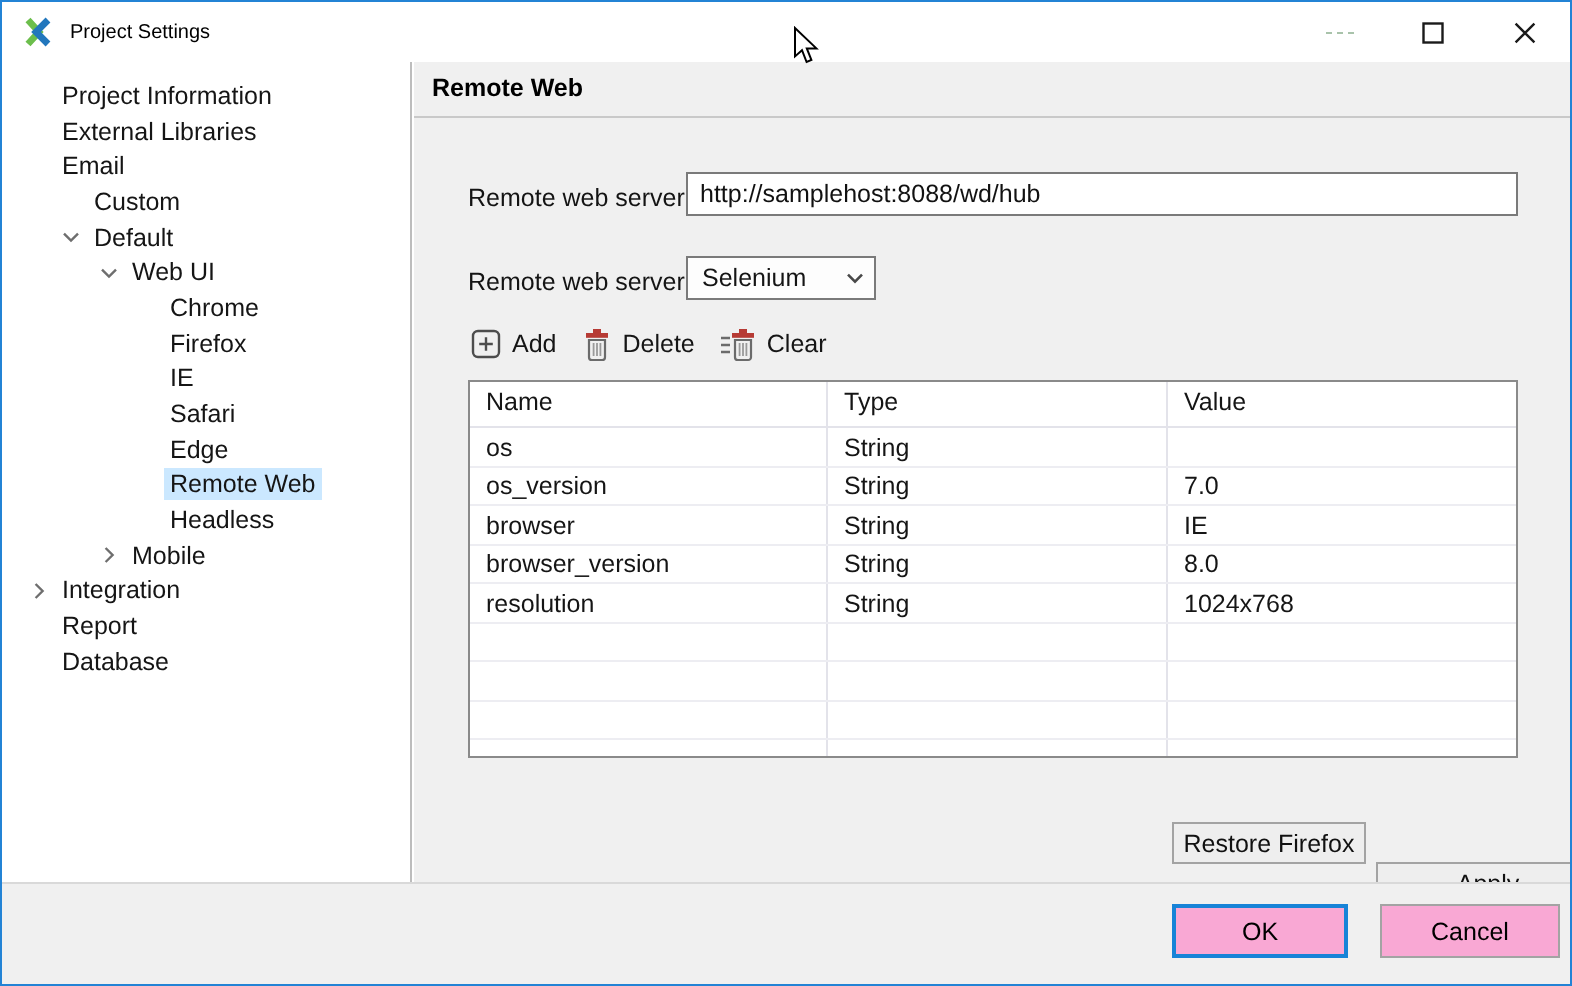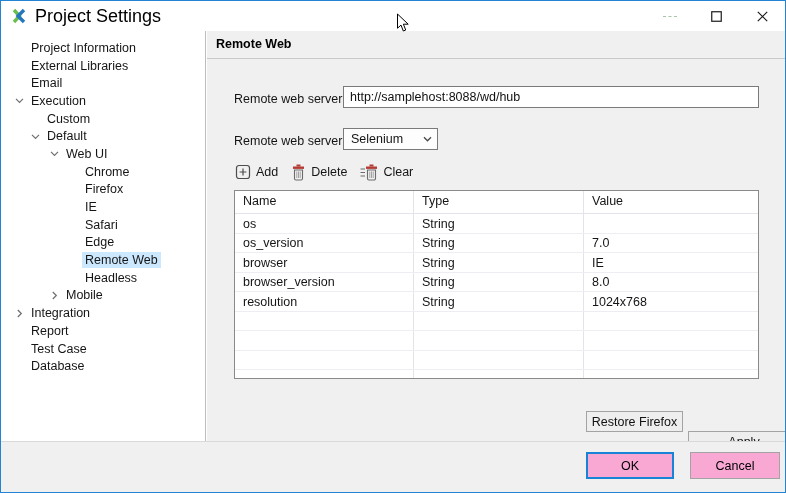--- a/index.html
+++ b/index.html
@@ -4,21 +4,21 @@
 <style>
   html,body{margin:0;padding:0;background:#ffffff;}
   .window{
     position:relative;width:786px;height:493px;box-sizing:border-box;
     border:1px solid #2383d5;background:#ffffff;overflow:hidden;
     font-family:"Liberation Sans",sans-serif;font-size:12.5px;color:#151515;
   }
   
   .titlebar{position:absolute;top:0;left:0;right:0;height:30px;background:#fff;display:flex;align-items:center;}
   .app-icon{margin-left:10px;width:16px;height:16px;flex:0 0 auto;}
-  .win-title{margin-left:8px;font-size:18px;color:#000;}
+  .win-title{margin-left:8px;font-size:10px;color:#000;}
   .win-controls{position:absolute;right:0;top:0;height:30px;display:flex;}
   .win-btn{width:46px;height:30px;display:flex;align-items:center;justify-content:center;}
   .min-glyph{width:14px;border-top:1.5px dashed #a9c3ab;}
   
   .sidebar{position:absolute;top:30px;left:0;width:205px;height:410px;background:#fff;
     border-right:1px solid #bdbdbd;box-sizing:border-box;padding-top:8px;overflow:hidden;}
   .tree-item{height:17.7px;display:flex;align-items:center;cursor:default;}
   .tw{width:17px;flex:0 0 17px;display:flex;align-items:center;justify-content:center;}
   .l0{padding-left:10px;} .l1{padding-left:26px;} .l2{padding-left:45px;} .l3{padding-left:64px;}
   .tree-label{padding:1px 3px;white-space:nowrap;}
@@ -95,99 +95,87 @@
         <span class="tree-label">Project Information</span>
       </div>
     <div class="tree-item l0">
         <span class="tw"></span>
         <span class="tree-label">External Libraries</span>
       </div>
     <div class="tree-item l0">
         <span class="tw"></span>
         <span class="tree-label">Email</span>
       </div>
-    <div class="tree-item l0">
+    <div class="tree-item l1">
+        <span class="tw"></span>
+        <span class="tree-label">Custom</span>
+      </div>
+    <div class="tree-item l1">
         <span class="tw">
           <svg width="9" height="9" viewBox="0 0 9 9">
             <polyline points="1,2.8 4.5,6.3 8,2.8" fill="none" stroke="#6e6e6e" stroke-width="1.2"></polyline>
           </svg>
         </span>
-        <span class="tree-label">Execution</span>
-      </div>
-    <div class="tree-item l1">
-        <span class="tw"></span>
-        <span class="tree-label">Custom</span>
-      </div>
-    <div class="tree-item l1">
+        <span class="tree-label">Default</span>
+      </div>
+    <div class="tree-item l2">
         <span class="tw">
           <svg width="9" height="9" viewBox="0 0 9 9">
             <polyline points="1,2.8 4.5,6.3 8,2.8" fill="none" stroke="#6e6e6e" stroke-width="1.2"></polyline>
           </svg>
         </span>
-        <span class="tree-label">Default</span>
+        <span class="tree-label">Web UI</span>
+      </div>
+    <div class="tree-item l3">
+        <span class="tw"></span>
+        <span class="tree-label">Chrome</span>
+      </div>
+    <div class="tree-item l3">
+        <span class="tw"></span>
+        <span class="tree-label">Firefox</span>
+      </div>
+    <div class="tree-item l3">
+        <span class="tw"></span>
+        <span class="tree-label">IE</span>
+      </div>
+    <div class="tree-item l3">
+        <span class="tw"></span>
+        <span class="tree-label">Safari</span>
+      </div>
+    <div class="tree-item l3">
+        <span class="tw"></span>
+        <span class="tree-label">Edge</span>
+      </div>
+    <div class="tree-item l3 selected">
+        <span class="tw"></span>
+        <span class="tree-label">Remote Web</span>
+      </div>
+    <div class="tree-item l3">
+        <span class="tw"></span>
+        <span class="tree-label">Headless</span>
       </div>
     <div class="tree-item l2">
         <span class="tw">
           <svg width="9" height="9" viewBox="0 0 9 9">
-            <polyline points="1,2.8 4.5,6.3 8,2.8" fill="none" stroke="#6e6e6e" stroke-width="1.2"></polyline>
-          </svg>
-        </span>
-        <span class="tree-label">Web UI</span>
-      </div>
-    <div class="tree-item l3">
-        <span class="tw"></span>
-        <span class="tree-label">Chrome</span>
-      </div>
-    <div class="tree-item l3">
-        <span class="tw"></span>
-        <span class="tree-label">Firefox</span>
-      </div>
-    <div class="tree-item l3">
-        <span class="tw"></span>
-        <span class="tree-label">IE</span>
-      </div>
-    <div class="tree-item l3">
-        <span class="tw"></span>
-        <span class="tree-label">Safari</span>
-      </div>
-    <div class="tree-item l3">
-        <span class="tw"></span>
-        <span class="tree-label">Edge</span>
-      </div>
-    <div class="tree-item l3 selected">
-        <span class="tw"></span>
-        <span class="tree-label">Remote Web</span>
-      </div>
-    <div class="tree-item l3">
-        <span class="tw"></span>
-        <span class="tree-label">Headless</span>
-      </div>
-    <div class="tree-item l2">
-        <span class="tw">
-          <svg width="9" height="9" viewBox="0 0 9 9">
             <polyline points="2.8,1 6.3,4.5 2.8,8" fill="none" stroke="#6e6e6e" stroke-width="1.2"></polyline>
           </svg>
         </span>
         <span class="tree-label">Mobile</span>
       </div>
     <div class="tree-item l0">
         <span class="tw">
           <svg width="9" height="9" viewBox="0 0 9 9">
             <polyline points="2.8,1 6.3,4.5 2.8,8" fill="none" stroke="#6e6e6e" stroke-width="1.2"></polyline>
           </svg>
         </span>
         <span class="tree-label">Integration</span>
       </div>
     <div class="tree-item l0">
         <span class="tw"></span>
         <span class="tree-label">Report</span>
-      </div>
-    <div class="tree-item l0">
-        <span class="tw"></span>
-        <span class="tree-label">Test Case</span>
       </div>
     <div class="tree-item l0">
         <span class="tw"></span>
         <span class="tree-label">Database</span>
       </div>
   </div>
 
   <div class="panel">
     <div class="panel-title">Remote Web</div>
     <div class="panel-hsep"></div>

